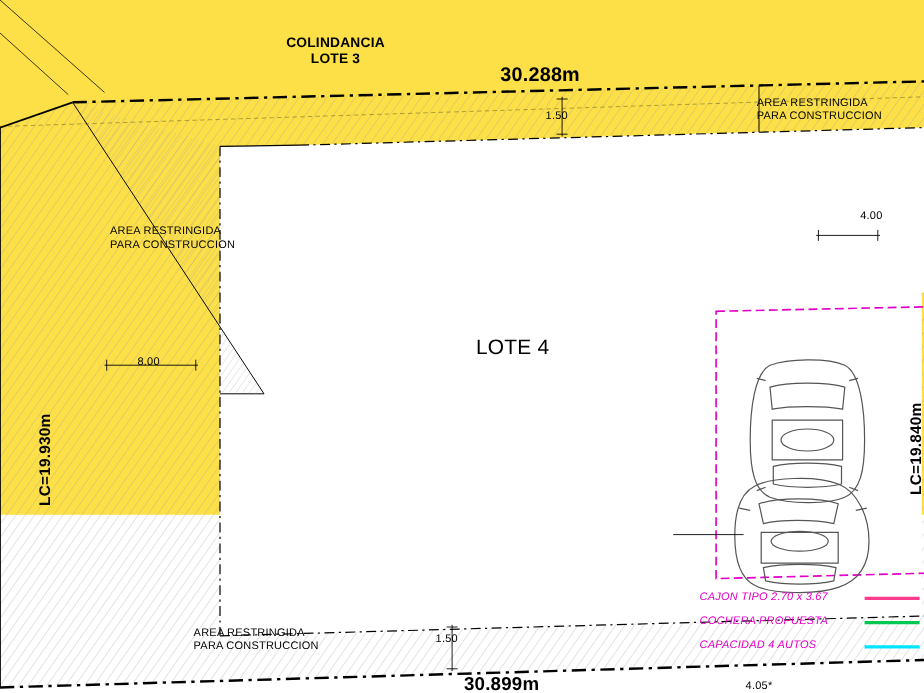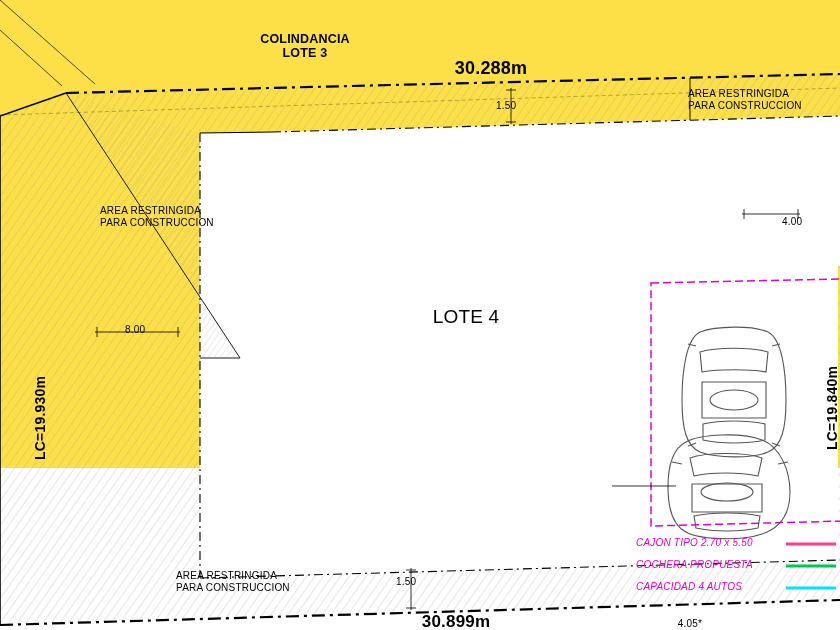--- a/index.html
+++ b/index.html
@@ -175,36 +175,36 @@
   <div class="lbl t-small" style="left:496px; top:100px;">1.50</div>
 
   <div class="lbl t-small" style="left:688px; top:88px;">AREA RESTRINGIDA
 PARA CONSTRUCCION</div>
 
   <div class="lbl t-small" style="left:100px; top:205px;">AREA RESTRINGIDA
 PARA CONSTRUCCION</div>
 
   <div class="lbl t-small" style="left:125px; top:324px;">8.00</div>
 
-  <div class="lbl t-small" style="left:782px; top:216px;">4.00</div>
+  <div class="lbl t-small" style="left:782px; top:191px;">4.00</div>
 
   <div class="lbl t-big center" style="left:466px; top:306px;">LOTE 4</div>
 
 
 
   <div class="lbl t-small" style="left:176px; top:570px;">AREA RESTRINGIDA
 PARA CONSTRUCCION</div>
 
   <div class="lbl t-small" style="left:396px; top:576px;">1.50</div>
 
   <div class="lbl t-dim center" style="left:456px; top:612px; font-size:17px;">30.899m</div>
 
   <div class="lbl t-small center" style="left:690px; top:618px;">4.05*</div>
 
   <div class="lbl t-dim rot-left" style="left:32px; top:460px; font-size:14px;">LC=19.930m</div>
 
   <div class="lbl t-dim rot-right" style="left:824px; top:450px; font-size:14px;">LC=19.840m</div>
 
-  <div class="lbl t-small magenta" style="left:636px; top:537px; font-style:italic;">CAJON TIPO 2.70 x 5.50</div>
+  <div class="lbl t-small magenta" style="left:636px; top:537px; font-style:italic;">CAJON TIPO 2.70 x 3.67</div>
   <div class="lbl t-small magenta" style="left:636px; top:559px; font-style:italic;">COCHERA PROPUESTA</div>
   <div class="lbl t-small magenta" style="left:636px; top:581px; font-style:italic;">CAPACIDAD 4 AUTOS</div>
 
 </div>
 
 </body></html>

